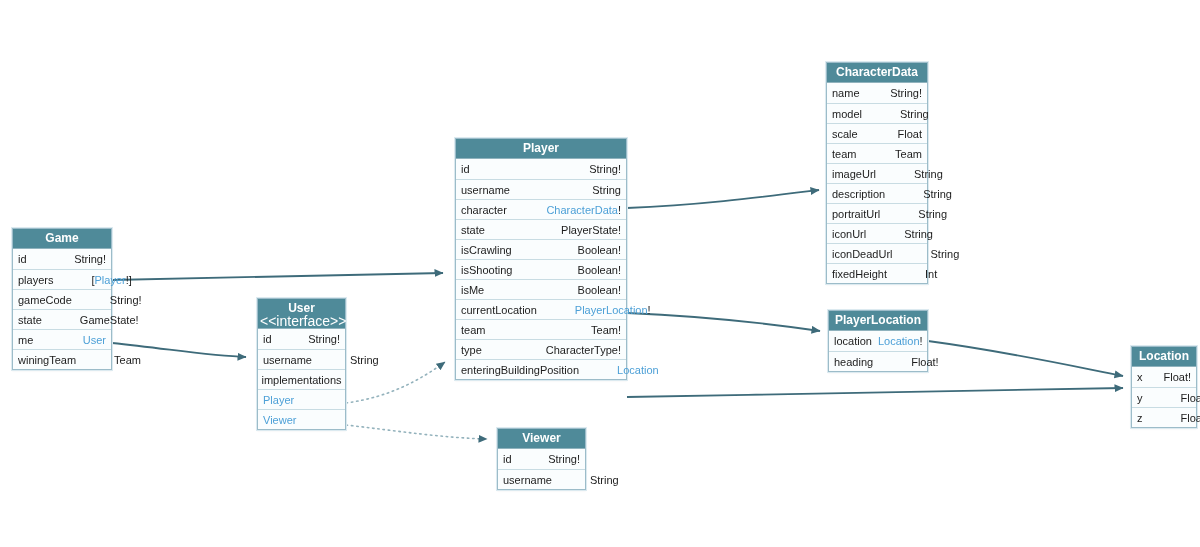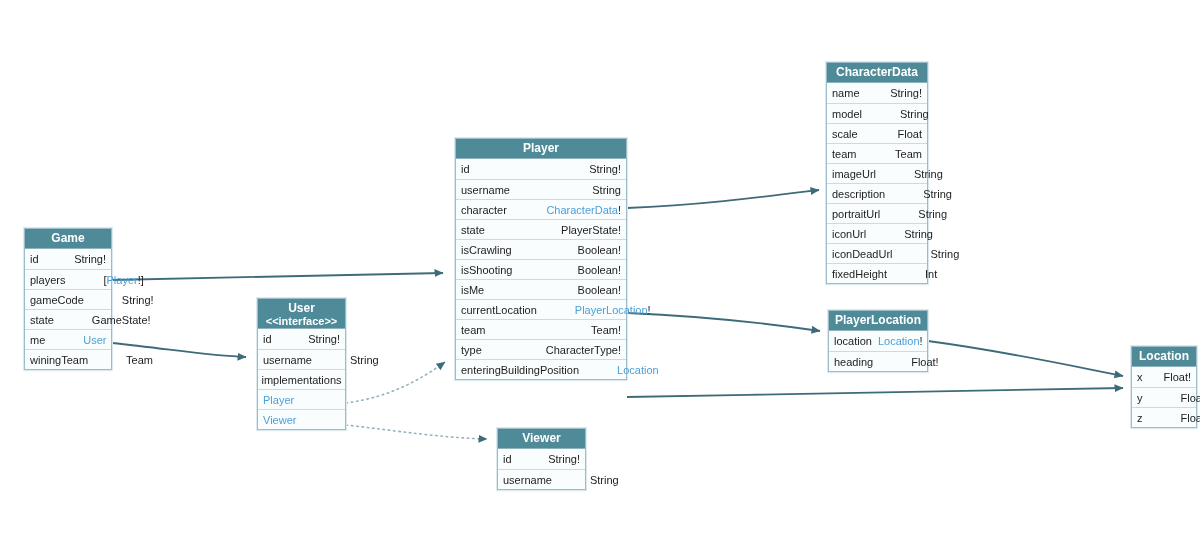--- a/index.html
+++ b/index.html
@@ -22,21 +22,21 @@
   .table{
     position:absolute;background:#fde047;border:1px solid #9cbcc9;
     box-shadow:0 0 0 1px #dceaf0, 0 1px 2px rgba(0,0,0,0.07);
     font-size:11px;color:#1c1c1c;
   }
   .thead{
     background:var(--header-color);color:#ffffff;text-align:center;
     padding:2px 2px;border-bottom:1px solid #8fb2bd;
   }
   .ttl{font-size:12px;line-height:15px;font-weight:700;}
-  .sub{font-size:11px;line-height:10px;font-weight:700;}
+  .sub{font-size:14px;line-height:10px;font-weight:400;}
   .row{
     display:flex;justify-content:space-between;align-items:center;
     height:20px;padding:0 5px;background:#fafdfe;white-space:nowrap;
   }
   .row + .row{border-top:1px solid #c8dce3;gap:32px;}
   .fname{margin-right:6px;}
   .ftype{margin-left:auto;}
   .link{color:var(--link-color);}
   .section-row{justify-content:center;}
   .link-row{justify-content:flex-start;}
@@ -54,21 +54,21 @@
   <path d="M112,280 C250,277 370,274 443,273" class="edge solid" marker-end="url(#arrowhead)"></path>
       <path d="M112,343 C170,349 210,356 246,357" class="edge solid" marker-end="url(#arrowhead)"></path>
       <path d="M346,403 C390,397 420,380 445,362" class="edge dotted" marker-end="url(#arrowhead)"></path>
       <path d="M346,425 C398,431 444,438 487,439" class="edge dotted" marker-end="url(#arrowhead)"></path>
       <path d="M627,208 C700,205 762,197 819,190" class="edge solid" marker-end="url(#arrowhead)"></path>
       <path d="M627,313 C700,316 765,323 820,331" class="edge solid" marker-end="url(#arrowhead)"></path>
       <path d="M928,341 C1010,352 1072,366 1123,376" class="edge solid" marker-end="url(#arrowhead)"></path>
       <path d="M627,397 C800,394 990,390 1123,388" class="edge solid" marker-end="url(#arrowhead)"></path>
     </svg>
   <div id="tables-root">
-      <div class="table" style="left: 12px; top: 228px; width: 88px; margin-left: 12px;">
+      <div class="table" style="left: 12px; top: 228px; width: 100px;">
         <div class="thead">
           <div class="ttl">Game</div>
         </div>
         <div class="row">
           <span class="fname">id</span>
           <span class="ftype"><span>String!</span></span>
         </div>
         <div class="row">
           <span class="fname">players</span>
           <span class="ftype"><span>[</span><span class="link">Player</span><span>!]</span></span>

